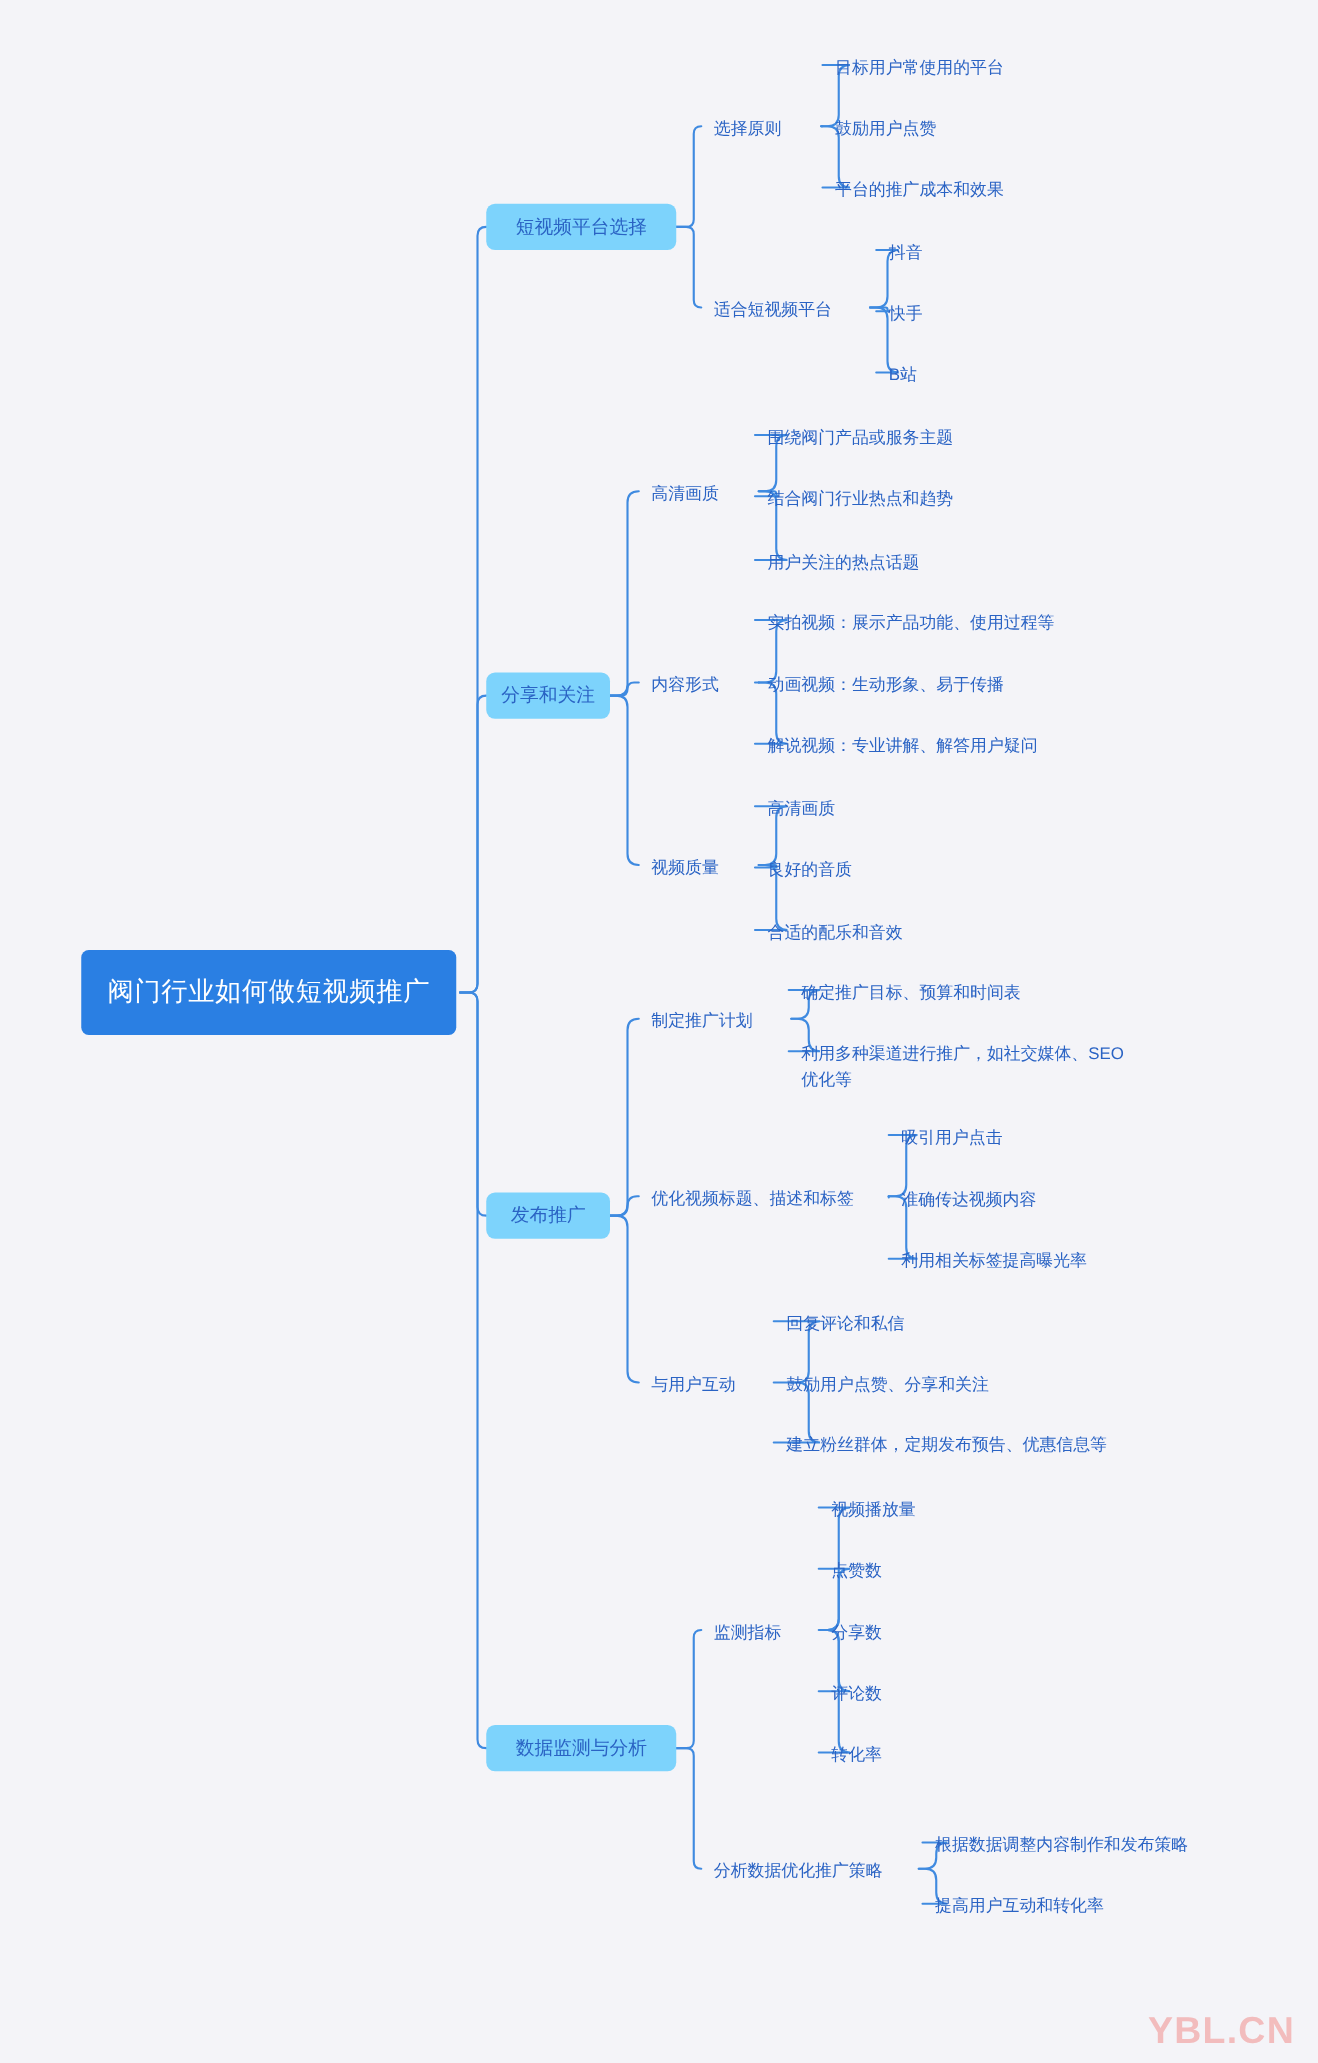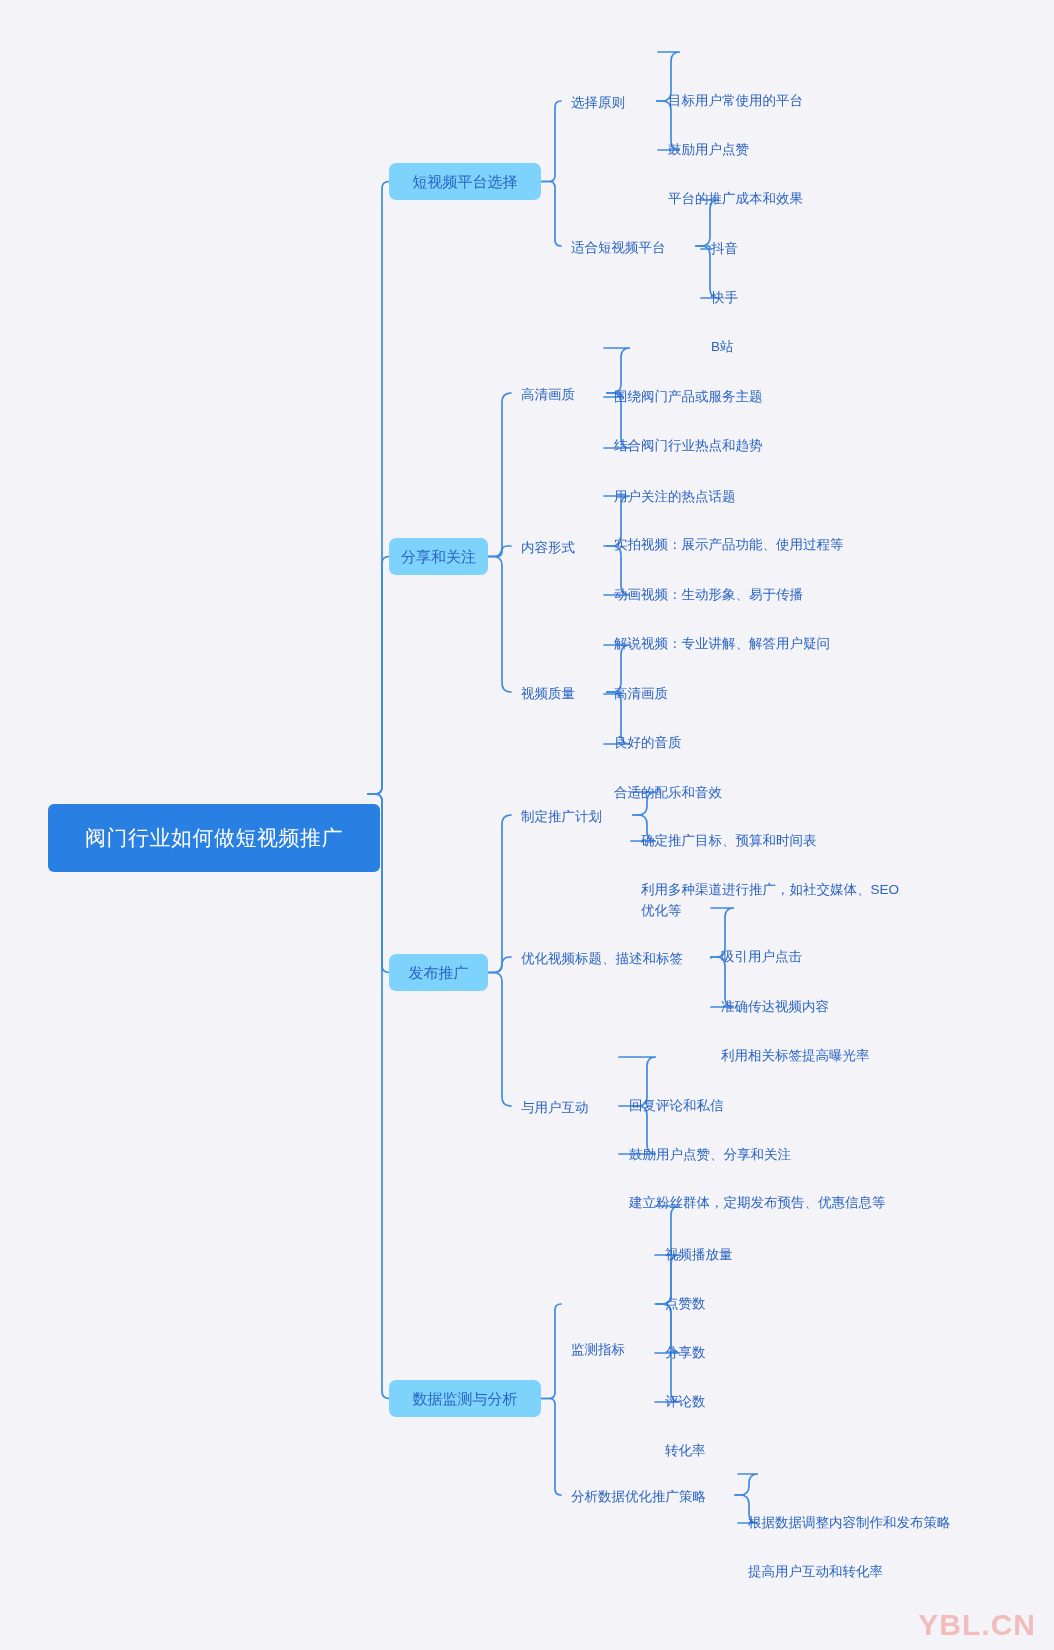--- a/index.html
+++ b/index.html
@@ -35,21 +35,21 @@
   }
   
   .n-l2{
     color:#2a63c4;font-size:13.5px;line-height:21px;
     background:transparent;padding:2px 0;
     white-space:nowrap;
   }
   
   .n-l3{
     color:#2a63c4;font-size:13.5px;line-height:21px;
-    background:transparent;padding:2px 0;margin-top:47px;
+    background:transparent;padding:2px 0;
   }
   .n-l3.wrap{white-space:pre-wrap;}
 
   .watermark{
     position:absolute;right:18px;bottom:8px;
     font-size:30px;font-weight:bold;
     color:#f2b3b3;opacity:.85;
     letter-spacing:1px;
     font-family:"Liberation Sans","DejaVu Sans",sans-serif;
     user-select:none;
@@ -98,21 +98,21 @@
       <path d="M 541 1398.5 L 549 1398.5 Q 555 1398.5 555 1392.5 L 555 1310 Q 555 1304 561 1304 L 561 1304" fill="none" stroke="#3f8ae0" stroke-width="1.7" stroke-linecap="round"></path>
       <path d="M 657 1304 L 662 1304 Q 671 1304 671 1295 L 671 1215 Q 671 1206 680 1206 L 655 1206" fill="none" stroke="#3f8ae0" stroke-width="1.7" stroke-linecap="round"></path>
       <path d="M 657 1304 L 662 1304 Q 671 1304 671 1295 L 671 1264 Q 671 1255 680 1255 L 655 1255" fill="none" stroke="#3f8ae0" stroke-width="1.7" stroke-linecap="round"></path>
       <path d="M 657 1304 L 655 1304" fill="none" stroke="#3f8ae0" stroke-width="1.7" stroke-linecap="round"></path>
       <path d="M 657 1304 L 662 1304 Q 671 1304 671 1313 L 671 1344 Q 671 1353 680 1353 L 655 1353" fill="none" stroke="#3f8ae0" stroke-width="1.7" stroke-linecap="round"></path>
       <path d="M 657 1304 L 662 1304 Q 671 1304 671 1313 L 671 1393 Q 671 1402 680 1402 L 655 1402" fill="none" stroke="#3f8ae0" stroke-width="1.7" stroke-linecap="round"></path>
       <path d="M 541 1398.5 L 549 1398.5 Q 555 1398.5 555 1404.5 L 555 1489 Q 555 1495 561 1495 L 561 1495" fill="none" stroke="#3f8ae0" stroke-width="1.7" stroke-linecap="round"></path>
       <path d="M 735 1495 L 740 1495 Q 749 1495 749 1486 L 749 1483 Q 749 1474 758 1474 L 738 1474" fill="none" stroke="#3f8ae0" stroke-width="1.7" stroke-linecap="round"></path>
       <path d="M 735 1495 L 740 1495 Q 749 1495 749 1504 L 749 1514 Q 749 1523 758 1523 L 738 1523" fill="none" stroke="#3f8ae0" stroke-width="1.7" stroke-linecap="round"></path>
     </svg>
-<div class="node n-root" style="left: 48px; top: 760px; width: 332px; height: 68px; margin-top: 44px;">阀门行业如何做短视频推广</div>
+<div class="node n-root" style="left: 65px; top: 760px; width: 300px; height: 68px;">阀门行业如何做短视频推广</div>
     <div class="node n-l1" style="left: 389px; top: 163px; width: 152px; height: 37px;">短视频平台选择</div>
     <div class="node n-l2" style="left: 571px; top: 90px;">选择原则</div>
     <div class="node n-l3" style="left: 668px; top: 41px;">目标用户常使用的平台</div>
     <div class="node n-l3" style="left: 668px; top: 90px;">鼓励用户点赞</div>
     <div class="node n-l3" style="left: 668px; top: 139px;">平台的推广成本和效果</div>
     <div class="node n-l2" style="left: 571px; top: 235px;">适合短视频平台</div>
     <div class="node n-l3" style="left: 711px; top: 189px;">抖音</div>
     <div class="node n-l3" style="left: 711px; top: 238px;">快手</div>
     <div class="node n-l3" style="left: 711px; top: 287px;">B站</div>
     <div class="node n-l1" style="left: 389px; top: 538px; width: 99px; height: 37px;">分享和关注</div>
@@ -134,21 +134,21 @@
     <div class="node n-l3 wrap" style="left: 641px; top: 830px; width: 259px;">利用多种渠道进行推广，如社交媒体、SEO优化等</div>
     <div class="node n-l2" style="left: 521px; top: 946px;">优化视频标题、描述和标签</div>
     <div class="node n-l3" style="left: 721px; top: 897px;">吸引用户点击</div>
     <div class="node n-l3" style="left: 721px; top: 947px;">准确传达视频内容</div>
     <div class="node n-l3" style="left: 721px; top: 996px;">利用相关标签提高曝光率</div>
     <div class="node n-l2" style="left: 521px; top: 1095px;">与用户互动</div>
     <div class="node n-l3" style="left: 629px; top: 1046px;">回复评论和私信</div>
     <div class="node n-l3" style="left: 629px; top: 1095px;">鼓励用户点赞、分享和关注</div>
     <div class="node n-l3" style="left: 629px; top: 1143px;">建立粉丝群体，定期发布预告、优惠信息等</div>
     <div class="node n-l1" style="left: 389px; top: 1380px; width: 152px; height: 37px;">数据监测与分析</div>
-    <div class="node n-l2" style="left: 571px; top: 1293px; margin-top: 44px;">监测指标</div>
+    <div class="node n-l2" style="left: 571px; top: 1293px;">监测指标</div>
     <div class="node n-l3" style="left: 665px; top: 1195px;">视频播放量</div>
     <div class="node n-l3" style="left: 665px; top: 1244px;">点赞数</div>
     <div class="node n-l3" style="left: 665px; top: 1293px;">分享数</div>
     <div class="node n-l3" style="left: 665px; top: 1342px;">评论数</div>
     <div class="node n-l3" style="left: 665px; top: 1391px;">转化率</div>
     <div class="node n-l2" style="left: 571px; top: 1484px;">分析数据优化推广策略</div>
     <div class="node n-l3" style="left: 748px; top: 1463px;">根据数据调整内容制作和发布策略</div>
     <div class="node n-l3" style="left: 748px; top: 1512px;">提高用户互动和转化率</div>
   </div>
 

